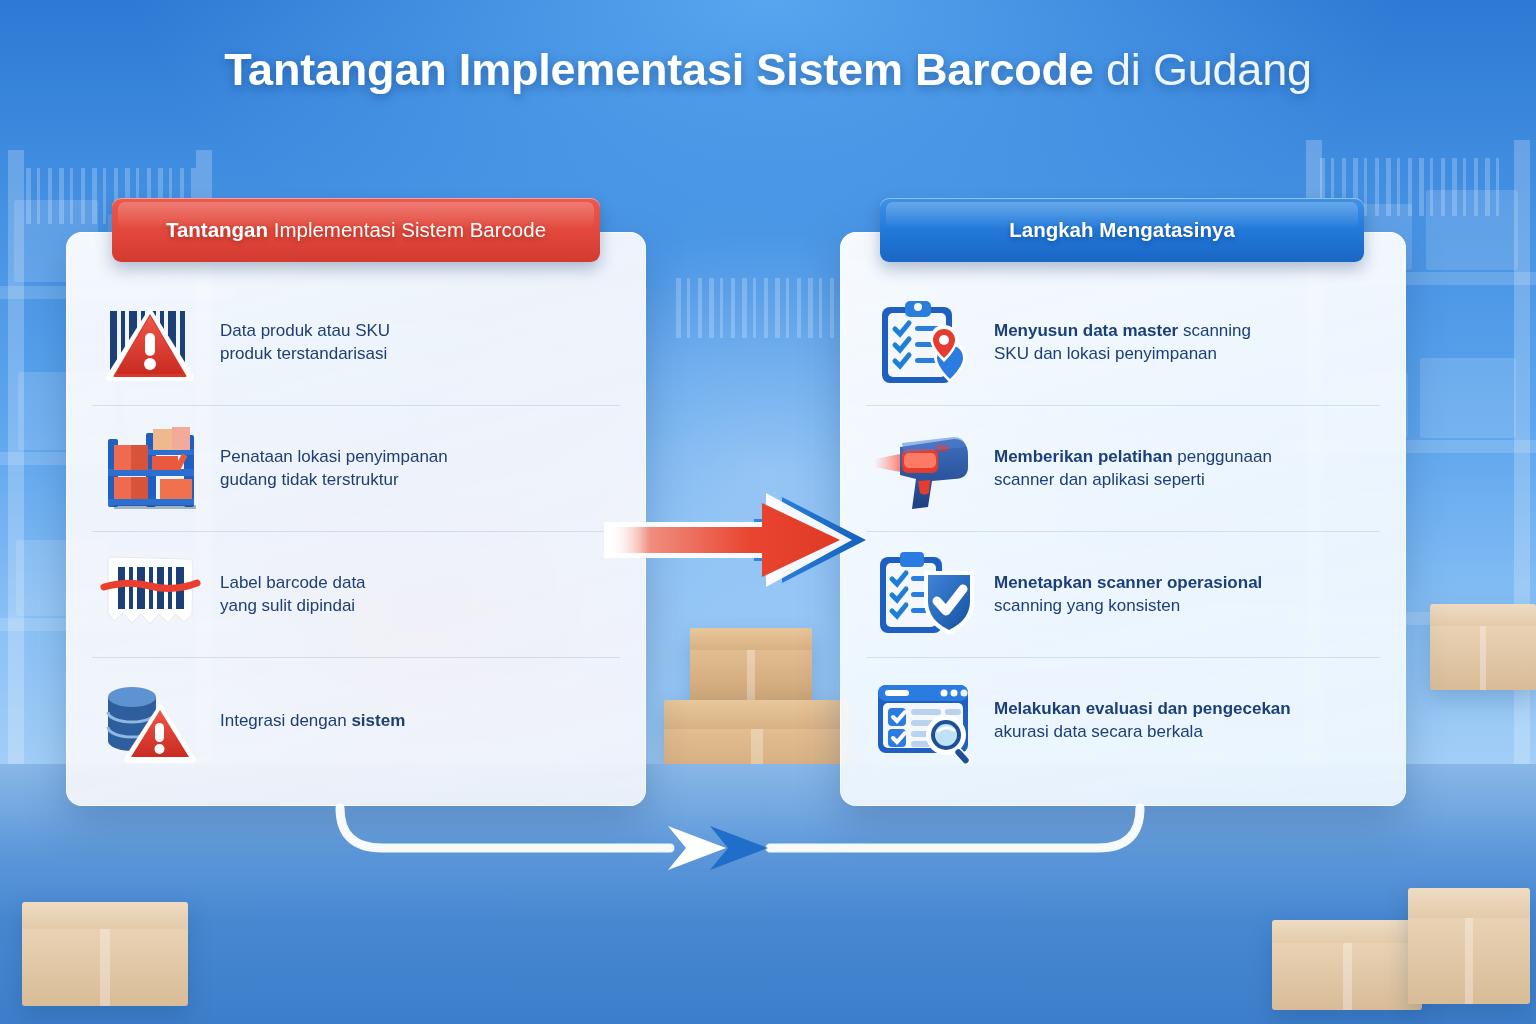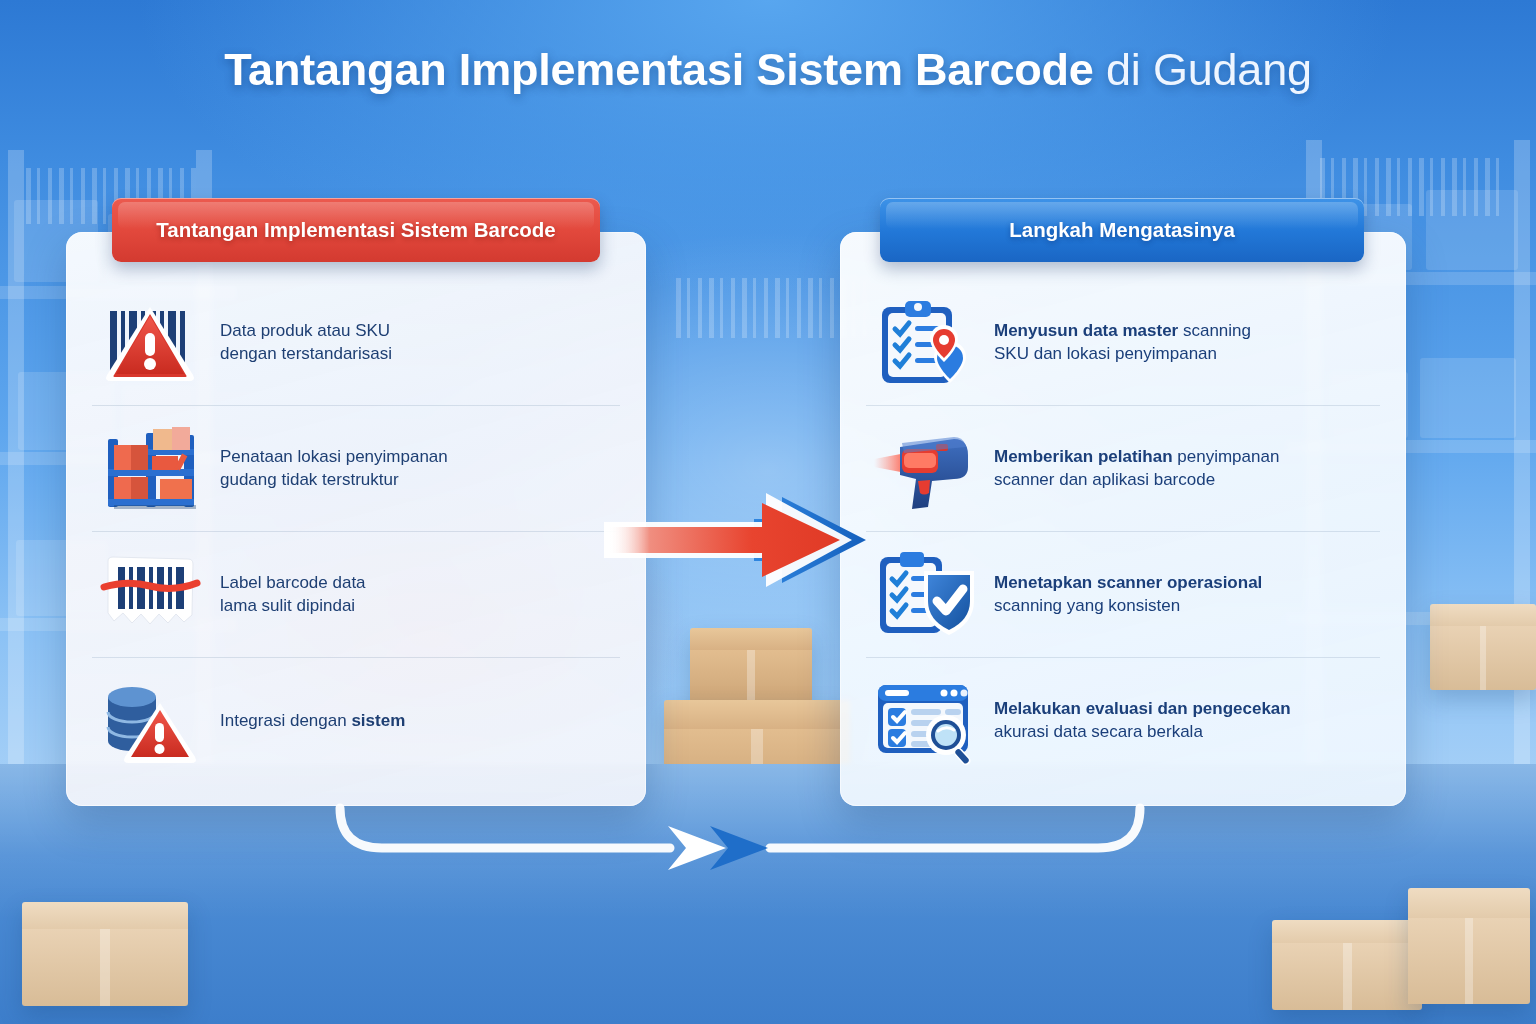--- a/index.html
+++ b/index.html
@@ -80,21 +80,21 @@
   .panel.right{ left:840px; top:232px; width:566px; height:574px;
     background:linear-gradient(165deg, rgba(255,255,255,.95) 0%, rgba(247,251,255,.92) 50%, rgba(240,248,255,.90) 100%);}
 
   .ribbon{
     position:absolute; border-radius:9px; color:#fff;
     display:flex; align-items:center; justify-content:center;
     box-shadow:0 7px 16px rgba(20,50,100,.30), inset 0 1px 0 rgba(255,255,255,.45);
     font-size:20.5px; white-space:nowrap;
   }
   .ribbon .b{ font-weight:bold; }
-  .ribbon .n{ font-weight:bold;text-align:right; }
+  .ribbon .n{ font-weight:normal;text-align:right; }
   .ribbon.red{
     left:112px; top:198px; width:488px; height:64px;
     background:linear-gradient(180deg,#ec5a4f 0%, #e2483c 52%, #d33a30 100%);
     text-shadow:0 2px 5px rgba(120,20,10,.45);
   }
   .ribbon.blue{
     left:880px; top:198px; width:484px; height:64px;
     background:linear-gradient(180deg,#3e93e8 0%, #2278d8 52%, #1a66c4 100%);
     text-shadow:0 2px 5px rgba(10,45,110,.45);
   }
@@ -229,21 +229,21 @@
                 <stop offset="0" stop-color="#f0564a"></stop>
                   <stop offset="1" stop-color="#c92b20"></stop>
               </linearGradient>
             </defs>
             <rect x="47" y="36" width="10" height="23" rx="5" fill="#fff"></rect>
             <circle cx="52" cy="67" r="6" fill="#fff"></circle>
           </svg>
         </div>
         <div class="txt">
           <div>Data produk atau SKU</div>
-          <div>dengan terstandarisasi</div>
+          <div>produk terstandarisasi</div>
         </div>
       </div>
 
       <div class="row">
         <div class="icon">
           <svg viewBox="0 0 104 92" width="104" height="92">
             <rect x="10" y="16" width="10" height="68" rx="2" fill="#1f5fbf"></rect>
             <rect x="48" y="10" width="10" height="74" rx="2" fill="#1f5fbf"></rect>
             <rect x="86" y="12" width="10" height="72" rx="2" fill="#1f5fbf"></rect>
             <rect x="10" y="46" width="86" height="7" fill="#2b6fd0"></rect>
@@ -278,21 +278,21 @@
               <rect x="51" y="18" width="4" height="42"></rect>
               <rect x="59" y="18" width="7" height="42"></rect>
               <rect x="70" y="18" width="4" height="42"></rect>
               <rect x="78" y="18" width="8" height="42"></rect>
             </g>
             <path d="M6 38 Q30 31 52 37 Q76 43 99 34" stroke="#ea3f2e" stroke-width="7" fill="none" stroke-linecap="round"></path>
           </svg>
         </div>
         <div class="txt">
           <div>Label barcode data</div>
-          <div>lama sulit dipindai</div>
+          <div>yang sulit dipindai</div>
         </div>
       </div>
 
       <div class="row">
         <div class="icon">
           <svg viewBox="0 0 104 92" width="104" height="92">
             <g>
               <path d="M10 22 v44 a24 10 0 0 0 48 0 v-44 z" fill="#2f5e9e"></path>
               <ellipse cx="34" cy="22" rx="24" ry="10" fill="#5e93d1"></ellipse>
               <path d="M10 37 a24 10 0 0 0 48 0" stroke="#8fb8e3" stroke-width="3" fill="none"></path>
@@ -376,23 +376,23 @@
             <path d="M28 24 L82 16 Q96 16 96 32 L96 44 Q96 56 82 56 L60 58 L56 84 L40 86 L44 56 L28 52 Z" fill="url(#gun)"></path>
             <rect x="30" y="26" width="36" height="24" rx="6" fill="#e63c30"></rect>
             <rect x="32" y="30" width="32" height="15" rx="5" fill="#ff7a64"></rect>
             <rect x="64" y="21" width="12" height="7" rx="2" fill="#d8372c"></rect>
             <path d="M46 58 L58 57 L57 70 Q52 73 48 70 Z" fill="#e63c30"></path>
             <path d="M30 20 L82 14 Q92 14 94 24 L32 30 Z" fill="#527fd0" opacity=".55"></path>
           </svg>
         </div>
         <div class="txt">
           <div>
-            <span class="b">Memberikan pelatihan</span><span> penyimpanan</span>
+            <span class="b">Memberikan pelatihan</span><span> penggunaan</span>
           </div>
-          <div>scanner dan aplikasi barcode</div>
+          <div>scanner dan aplikasi seperti</div>
         </div>
       </div>
 
       <div class="row">
         <div class="icon">
           <svg viewBox="0 0 104 92" width="104" height="92">
             <rect x="8" y="8" width="62" height="76" rx="8" fill="#1f5fbf"></rect>
             <rect x="14" y="14" width="50" height="64" rx="5" fill="#f4f8fd"></rect>
             <rect x="28" y="3" width="24" height="15" rx="4" fill="#2b7ce0"></rect>
             <g stroke="#1f7fd8" stroke-width="5" stroke-linecap="round" fill="none">

